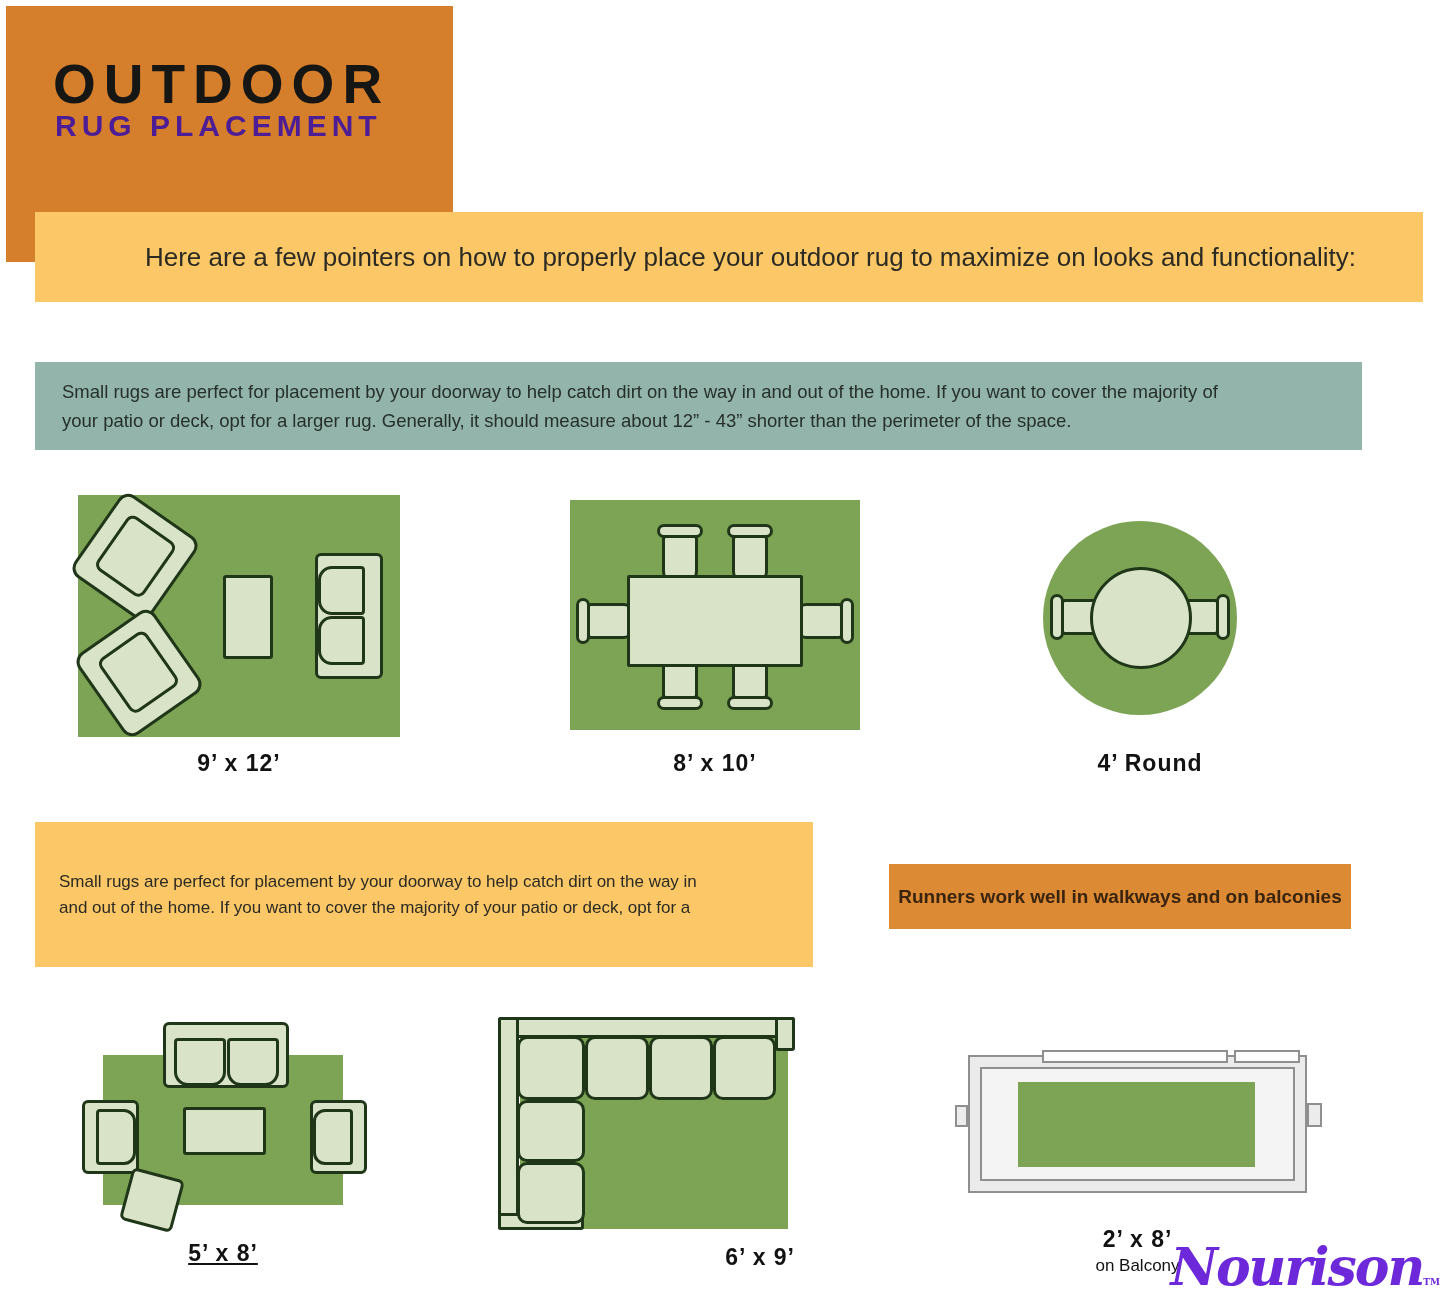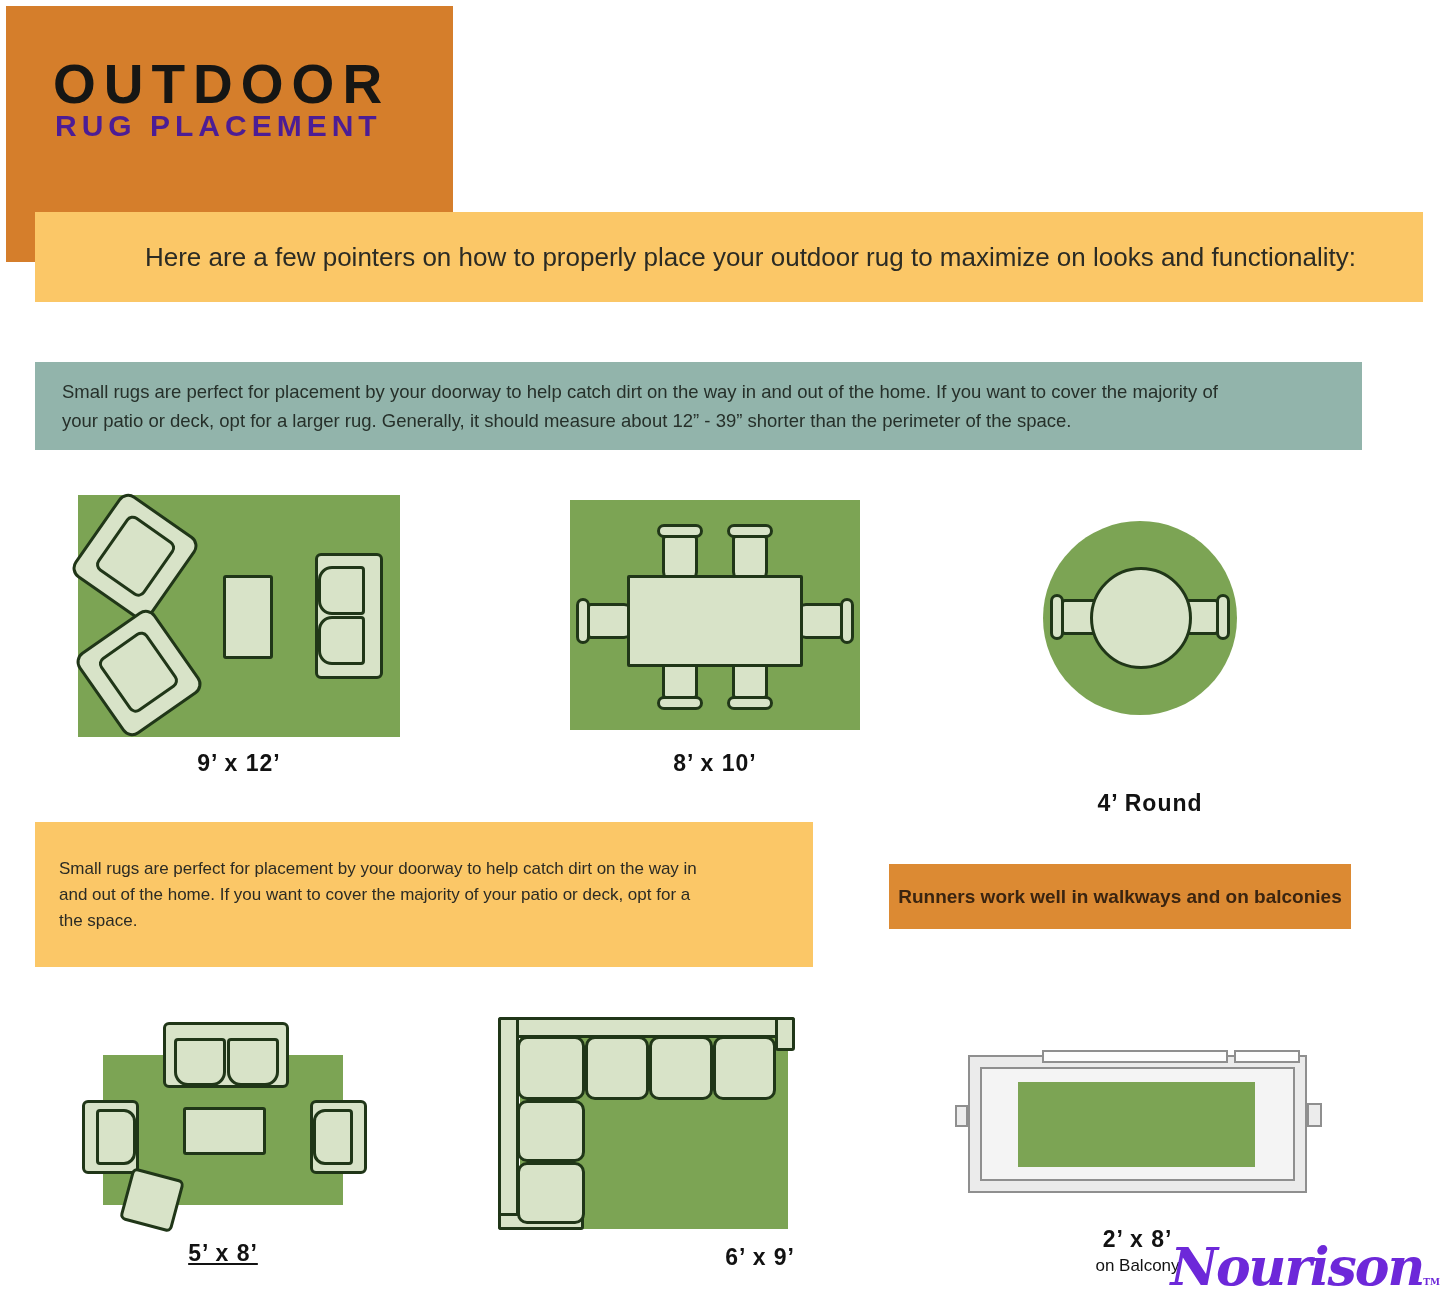--- a/index.html
+++ b/index.html
@@ -54,21 +54,21 @@
     <div id="title-line2">RUG PLACEMENT</div>
   </div>
 
   <div class="abs" id="pointers-band">
     <span>Here are a few pointers on how to properly place your outdoor rug to maximize on looks and functionality:</span>
   </div>
 
 
   <div class="abs" id="large-para">
     <div>Small rugs are perfect for placement by your doorway to help catch dirt on the way in and out of the home. If you want to cover the majority of</div>
-    <div>your patio or deck, opt for a larger rug. Generally, it should measure about 12” - 39” shorter than the perimeter of the space.</div>
+    <div>your patio or deck, opt for a larger rug. Generally, it should measure about 12” - 43” shorter than the perimeter of the space.</div>
   </div>
 
   <div class="rug" style="left:78px;top:495px;width:322px;height:242px;">
     <div class="clubchair" style="left:10px;top:12px;transform:rotate(35deg);">
       <div class="outer f"></div>
       <div class="inner f"></div>
     </div>
     <div class="clubchair" style="left:14px;top:128px;transform:rotate(-35deg);">
       <div class="outer f"></div>
       <div class="inner f"></div>
@@ -115,26 +115,25 @@
       </div>
     <div class="dchair" style="left:134px;top:66px;transform:rotate(90deg);">
         <div class="back"></div>
         <div class="seat"></div>
       </div>
     <div class="f" style="left:47px;top:46px;width:102px;height:102px;border-radius:50%;"></div>
   </div>
 
   <div class="dim-label" style="left:78px;top:750px;width:322px;">9’ x 12’</div>
   <div class="dim-label" style="left:570px;top:750px;width:290px;">8’ x 10’</div>
-  <div class="dim-label" style="left:1043px;top:790px;width:214px;">4’ Round</div>
+  <div class="dim-label" style="left:1043px;top:750px;width:214px;">4’ Round</div>
 
   <div class="abs" id="small-para">
     <div>Small rugs are perfect for placement by your doorway to help catch dirt on the way in</div>
     <div>and out of the home. If you want to cover the majority of your patio or deck, opt for a</div>
-    <div>the space.</div>
   </div>
 
   <div class="abs" id="runner-band">
     <span>Runners work well in walkways and on balconies</span>
   </div>
 
   <div class="rug" style="left:103px;top:1055px;width:240px;height:150px;">
     <div class="f" style="left:60px;top:-33px;width:126px;height:66px;border-radius:6px;">
       <div class="f" style="left:8px;top:13px;width:52px;height:48px;border-radius:4px 4px 14px 14px;"></div>
       <div class="f" style="left:61px;top:13px;width:52px;height:48px;border-radius:4px 4px 14px 14px;"></div>

